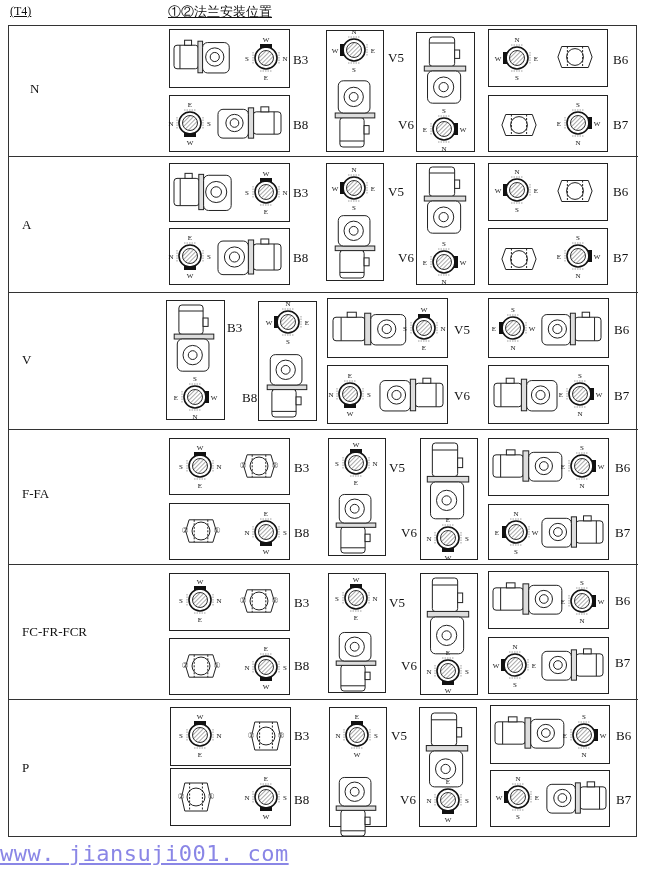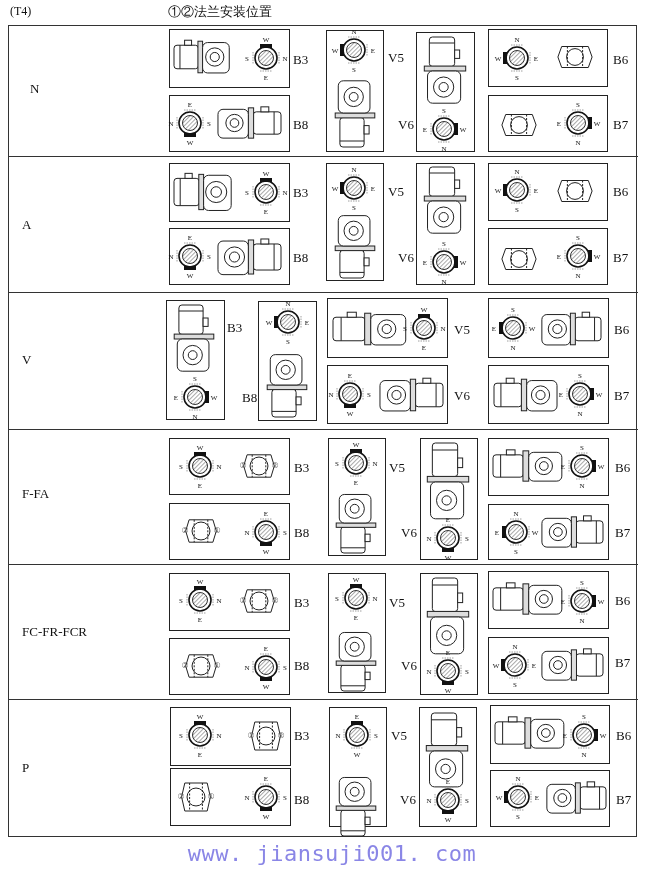--- a/index.html
+++ b/index.html
@@ -1,25 +1,25 @@
 <!DOCTYPE html>
 <html><head>
 <meta charset="utf-8">
 <style>
   html,body{margin:0;padding:0;background:#fff;}
   body{width:650px;height:871px;position:relative;overflow:hidden;font-family:"Liberation Serif","DejaVu Serif",serif;color:#111;}
-  .abs{position:absolute;}
+  .abs{position:absolute;text-decoration:underline;}
   .hdr-left{left:10px;top:4px;font-size:12px;}
   .hdr-title{left:168px;top:3px;font-size:13px;}
   .table{left:8px;top:25px;width:629px;height:812px;border:1.5px solid #333;box-sizing:border-box;}
   .rowline{position:absolute;left:8px;width:630px;height:0;border-top:1.5px solid #333;}
   .rowlabel{position:absolute;left:22px;font-size:13px;}
   .box{position:absolute;border:1.6px solid #222;box-sizing:border-box;background:#fff;}
   .pos{position:absolute;font-size:13px;}
-  .wm{left:0;width:584px;top:841px;text-align:center;font-family:"DejaVu Sans Mono","Liberation Mono",monospace;font-size:22px;color:#8a86e6;letter-spacing:0.5px;margin-left:40px;}
+  .wm{left:0;width:584px;top:841px;text-align:left;font-family:"DejaVu Sans Mono","Liberation Mono",monospace;font-size:22px;color:#8a86e6;letter-spacing:0.5px;}
   svg{position:absolute;overflow:visible;}
 </style>
 </head>
 <body>
 
 <div class="abs hdr-left">(T4)</div>
 <div class="abs hdr-title">①②法兰安装位置</div>
 
 <div class="abs table"></div>
 <div class="rowline" style="top:156px"></div>

